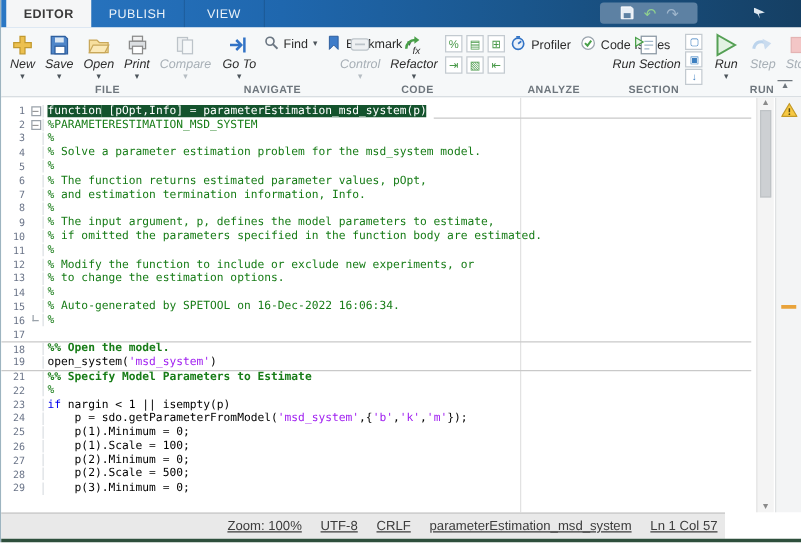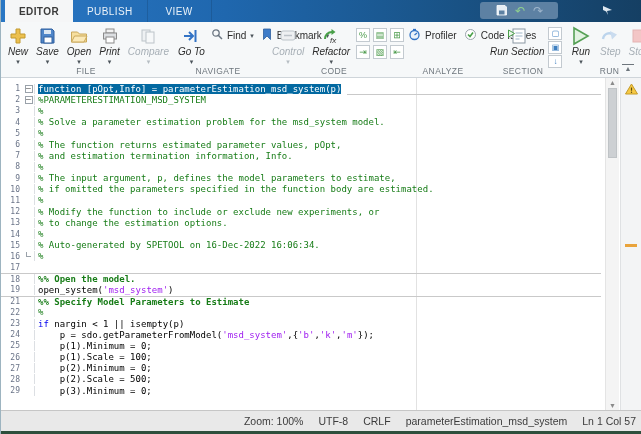--- a/index.html
+++ b/index.html
@@ -20,21 +20,21 @@
   .undo-g { color:#8fd08f; } .redo-g { color:#9fb6cc; }
   .pin { position:absolute; left:602px; top:6px; width:9px; height:9px; background:#dfe8f0;
     clip-path:polygon(0 0, 100% 45%, 45% 55%, 55% 100%, 35% 60%, 0 45%); }
 
   
   .toolstrip { position:absolute; left:0; top:22px; width:641px; height:56px; background:#f6f8f9;
     border-bottom:1px solid #cfd5da; display:flex; }
   .ts-sec { position:relative; height:100%; padding-top:3px; }
   .ts-row { display:flex; align-items:flex-start; height:42px; padding:0 3px; }
   .ts-label { position:absolute; bottom:1px; left:0; right:0; text-align:center;
-    font-size:8.5px; color:#6e767d; letter-spacing:.4px; }
+    font-size:8.5px; color:#6e767d; letter-spacing:.4px;font-weight:bold; }
   .ts-div { width:1px; background:#d9dde1; height:100%; }
   .bb { display:flex; flex-direction:column; align-items:center; padding:1px 4px; cursor:default; }
   .bb .bicon { height:20px; display:flex; align-items:center; justify-content:center; }
   .bb .bl { font-size:10px; color:#2c2c2c; white-space:nowrap; line-height:12px;font-style:italic; }
   .bb .caret, .sb .caret { font-size:7px; color:#4c545b; line-height:7px; }
   .bb.disabled .bl, .sb.disabled .sl { color:#a7afb6; }
   .bb.disabled .caret { color:#b6bdc3; }
   .stack { display:flex; flex-direction:row; justify-content:flex-start; gap:3px; padding-top:2px; }
   .sb { display:flex; align-items:center; gap:4px; font-size:10px; color:#2c2c2c; padding:1px 2px; cursor:default; }
   .sb .sl { white-space:nowrap; }
@@ -55,38 +55,38 @@
     font-family:"DejaVu Sans Mono", monospace; font-size:9px; }
   .row.secline { border-top:1px solid #c9c9c9; }
   .ln { width:22px; flex:none; text-align:right; padding-right:3px; color:#6a7488; font-size:8px; }
   .fold { width:11px; flex:none; display:flex; align-items:center; justify-content:center; }
   .fbox { width:8px; height:8px; border:1px solid #9aa2aa; background:#fff; color:#555;
     font-size:8px; line-height:6px; text-align:center; }
   .fend { width:5px; height:5px; border-left:1px solid #9aa2aa; border-bottom:1px solid #9aa2aa; margin-bottom:3px; }
   .txt { flex:1; border-left:1px solid #dcdfe3; padding-left:3px; overflow:hidden; }
   .c-pln { color:#000; } .c-com { color:#177c17; } .c-sec { color:#177c17; font-weight:bold; }
   .c-str { color:#a020f0; } .c-kw { color:#0000ee; }
-  .row.sel .txt span { background:#0369a1; color:#fff; }
+  .row.sel .txt span { background:#14532d; color:#fff; }
   .line1ext { position:absolute; top:16px; left:346px; right:41px; height:1px; background:#c9c9c9; }
 
   
   .vsb { position:absolute; top:0; bottom:0; right:23px; width:14px; background:#f4f4f4;
     border-left:1px solid #e4e4e4; }
   .vsb .arr { position:absolute; left:0; right:0; text-align:center; font-size:7px; color:#8a8a8a; cursor:default; }
   .vsb .up { top:1px; } .vsb .down { bottom:1px; }
   .vsb .thumb { position:absolute; left:2px; right:2px; top:10px; height:70px; background:#cdd0d3;
     border:1px solid #bfc3c6; cursor:default; }
   .istrip { position:absolute; top:0; bottom:0; right:0; width:22px; background:#f3f4f5; border-left:1px solid #dfe1e3; }
   .iwarn { position:absolute; top:3px; left:4px; cursor:default; }
   .itick { position:absolute; top:166px; left:4px; width:12px; height:3px; background:#e9a33b; cursor:default; }
 
   
-  .statusbar { position:absolute; left:0; top:410px; width:641px; height:21px; background:#e9e9e9;
+  .statusbar { position:absolute; left:0; top:410px; width:579px; height:21px; background:#e9e9e9;
     border-top:1px solid #c6c6c6; display:flex; align-items:center; justify-content:flex-end;
-    gap:15px; padding-right:6px; font-size:10.5px; color:#3c3c3c; }
+    gap:15px; padding-right:6px; font-size:10.5px; color:#3c3c3c;text-decoration:underline; }
   .bottomline { position:absolute; left:0; top:431px; width:641px; height:3px; background:#2e4f3c; }
 </style>
 </head>
 <body>
 
 <div class="app">
 
   <div class="tabbar">
     <div class="tab active">EDITOR</div>
     <div class="tab">PUBLISH</div>

